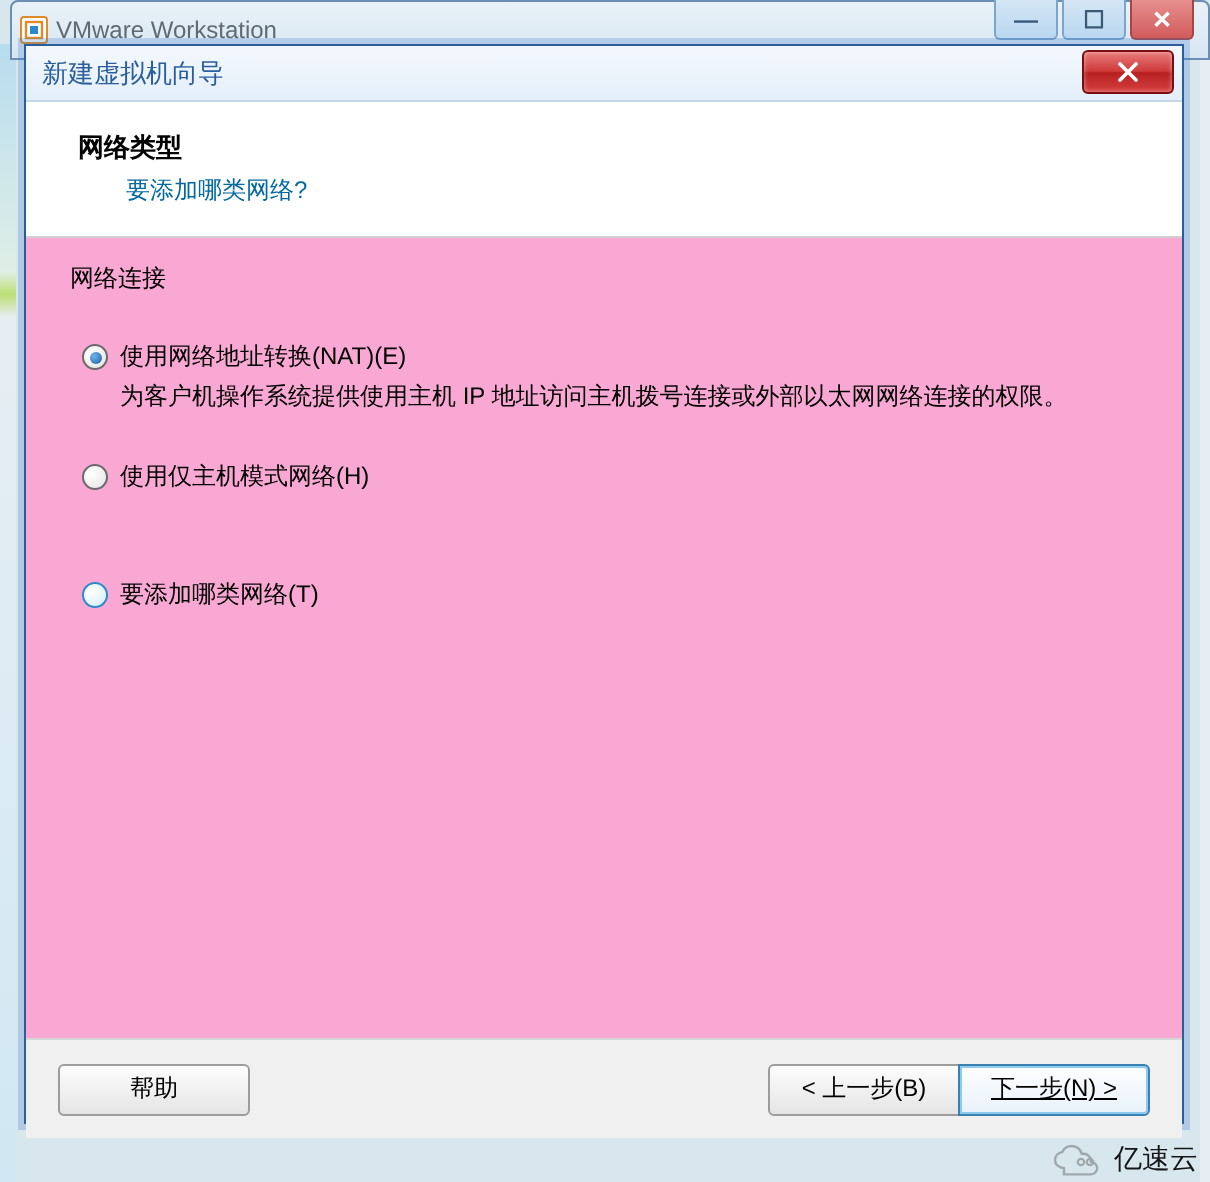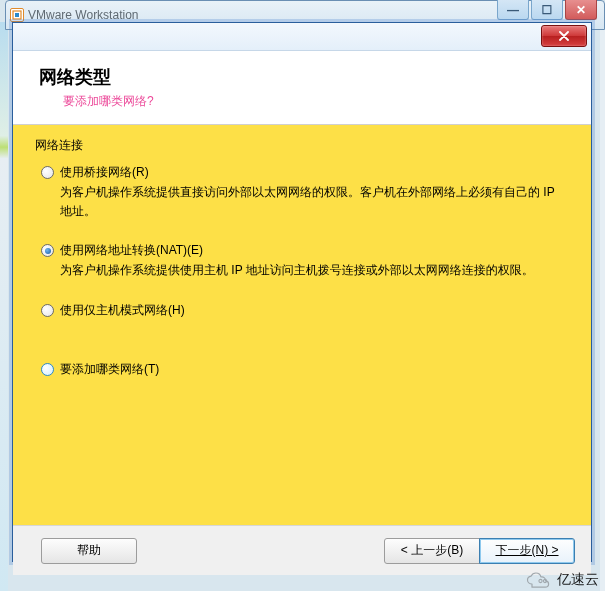--- a/index.html
+++ b/index.html
@@ -93,38 +93,38 @@
     display: flex; align-items: center; justify-content: center;
     color: #fff; font-weight: bold; font-size: 12px;
     box-shadow: inset 0 0 2px rgba(255,255,255,0.5);
   }
 
   .wizard-header {
     background: #fff;
     padding: 14px 26px 14px 26px;
     border-bottom: 1px solid #d0d0d0;
   }
-  .wizard-header .h1 { font-size: 18px; font-weight: bold; color: #000; }
-  .wizard-header .h2 { font-size: 12px; color: #ec4899; margin-left: 24px; margin-top: 4px; }
+  .wizard-header .h1 { font-size: 13px; font-weight: bold; color: #000; }
+  .wizard-header .h2 { font-size: 12px; color: #0369a1; margin-left: 24px; margin-top: 4px; }
 
   .wizard-body {
     padding: 12px 22px 6px 22px;
     background: #f1f1f1;
     background: #f0f0f0;
     background: #f2f2f2;
     background: #efefef;
     height: 400px;
     background: #f1f1f1;
     overflow: hidden;
   }
   .wizard-body { background: #f0f0f0; }
   .wizard-body { background: #f2f2f2; }
   .wizard-body { background: #efefef; }
   .wizard-body { background: #f1f1f1; }
-  .wizard-body { background: #fde047; }
+  .wizard-body { background: #f9a8d4; }
 
   .group-label {
     font-size: 12px; color: #000;
     margin-bottom: 10px;
   }
 
   .radio-row {
     display: flex;
     align-items: flex-start;
     margin-top: 10px;
@@ -177,21 +177,21 @@
     margin-left: 6px;
     font-family: inherit;
     font-size: 12px;
     background: linear-gradient(#fdfdfd, #e5e5e5);
     border: 1px solid #9c9c9c;
     border-radius: 3px;
     cursor: pointer;
     padding: 0 10px;
   }
   .wizard-footer button.help {
-    margin-left: 12px; margin-right: auto;
+    margin-left: 0; margin-right: auto;
     min-width: 96px;
   }
   .wizard-footer button.default {
     border: 1px solid #3c7fb1;
     box-shadow: 0 0 0 1px #8ec9ee inset;
     background: linear-gradient(#fefefe, #e8f2fb);
     text-decoration: underline;
   }
   .wizard-footer .nav-group {
     display: flex;
@@ -247,42 +247,36 @@
   <span class="title">VMware Workstation</span>
 </div>
 <div class="parent-window-controls">
   <div class="btn">—</div>
   <div class="btn">☐</div>
   <div class="btn close">✕</div>
 </div>
 
 <div class="wizard">
   <div class="wizard-titlebar">
+    <span class="title">新建虚拟机向导</span>
     <div class="wizard-close">
       <svg width="12" height="10" viewBox="0 0 12 10">
           <path d="M2 1 L10 9 M10 1 L2 9" stroke="#fff" stroke-width="1.8" stroke-linecap="round"></path>
         </svg>
     </div>
   </div>
 
   <div class="wizard-header">
     <div class="h1">网络类型</div>
     <div class="h2">要添加哪类网络?</div>
   </div>
 
   <div class="wizard-body">
     <div class="group-label">网络连接</div>
 
-    <div class="radio-row">
-      <div class="radio-outer"></div>
-      <div class="radio-text">
-        <div class="radio-label">使用桥接网络(R)</div>
-        <div class="radio-desc">为客户机操作系统提供直接访问外部以太网网络的权限。客户机在外部网络上必须有自己的 IP 地址。</div>
-      </div>
-    </div>
 
     <div class="radio-row spaced">
       <div class="radio-outer selected"></div>
       <div class="radio-text">
         <div class="radio-label">使用网络地址转换(NAT)(E)</div>
         <div class="radio-desc">为客户机操作系统提供使用主机 IP 地址访问主机拨号连接或外部以太网网络连接的权限。</div>
       </div>
     </div>
 
     <div class="radio-row spaced">

